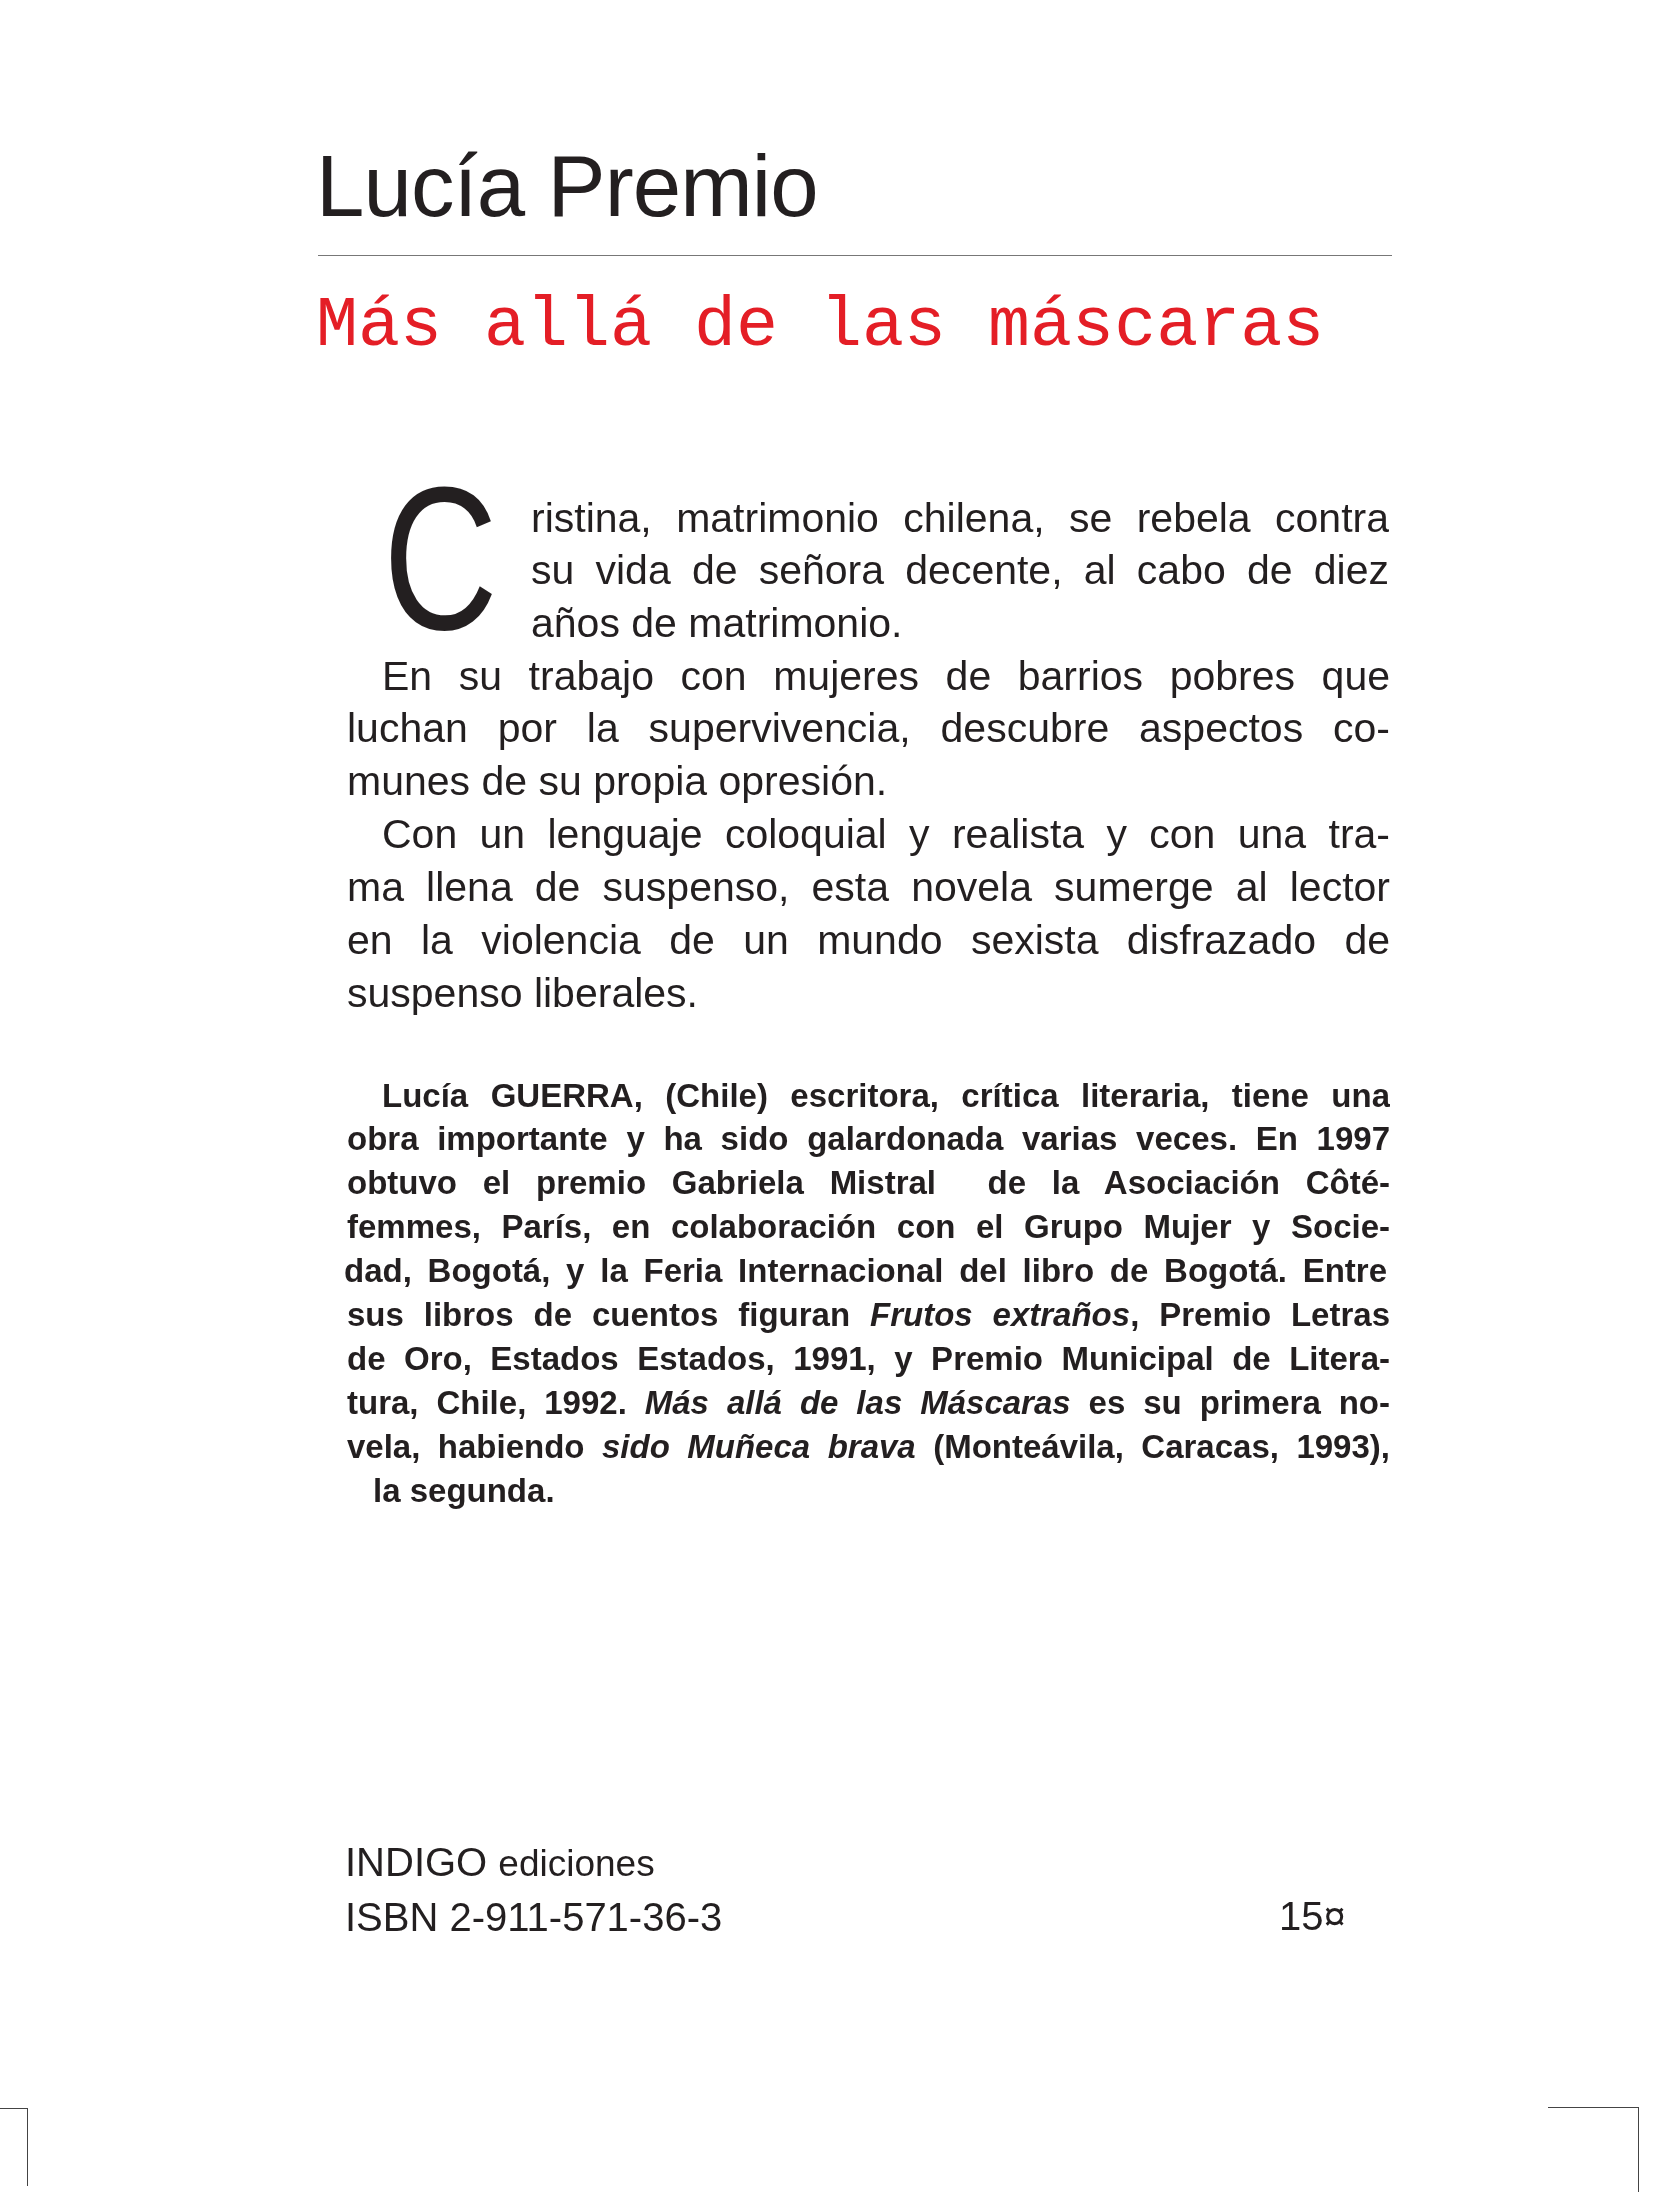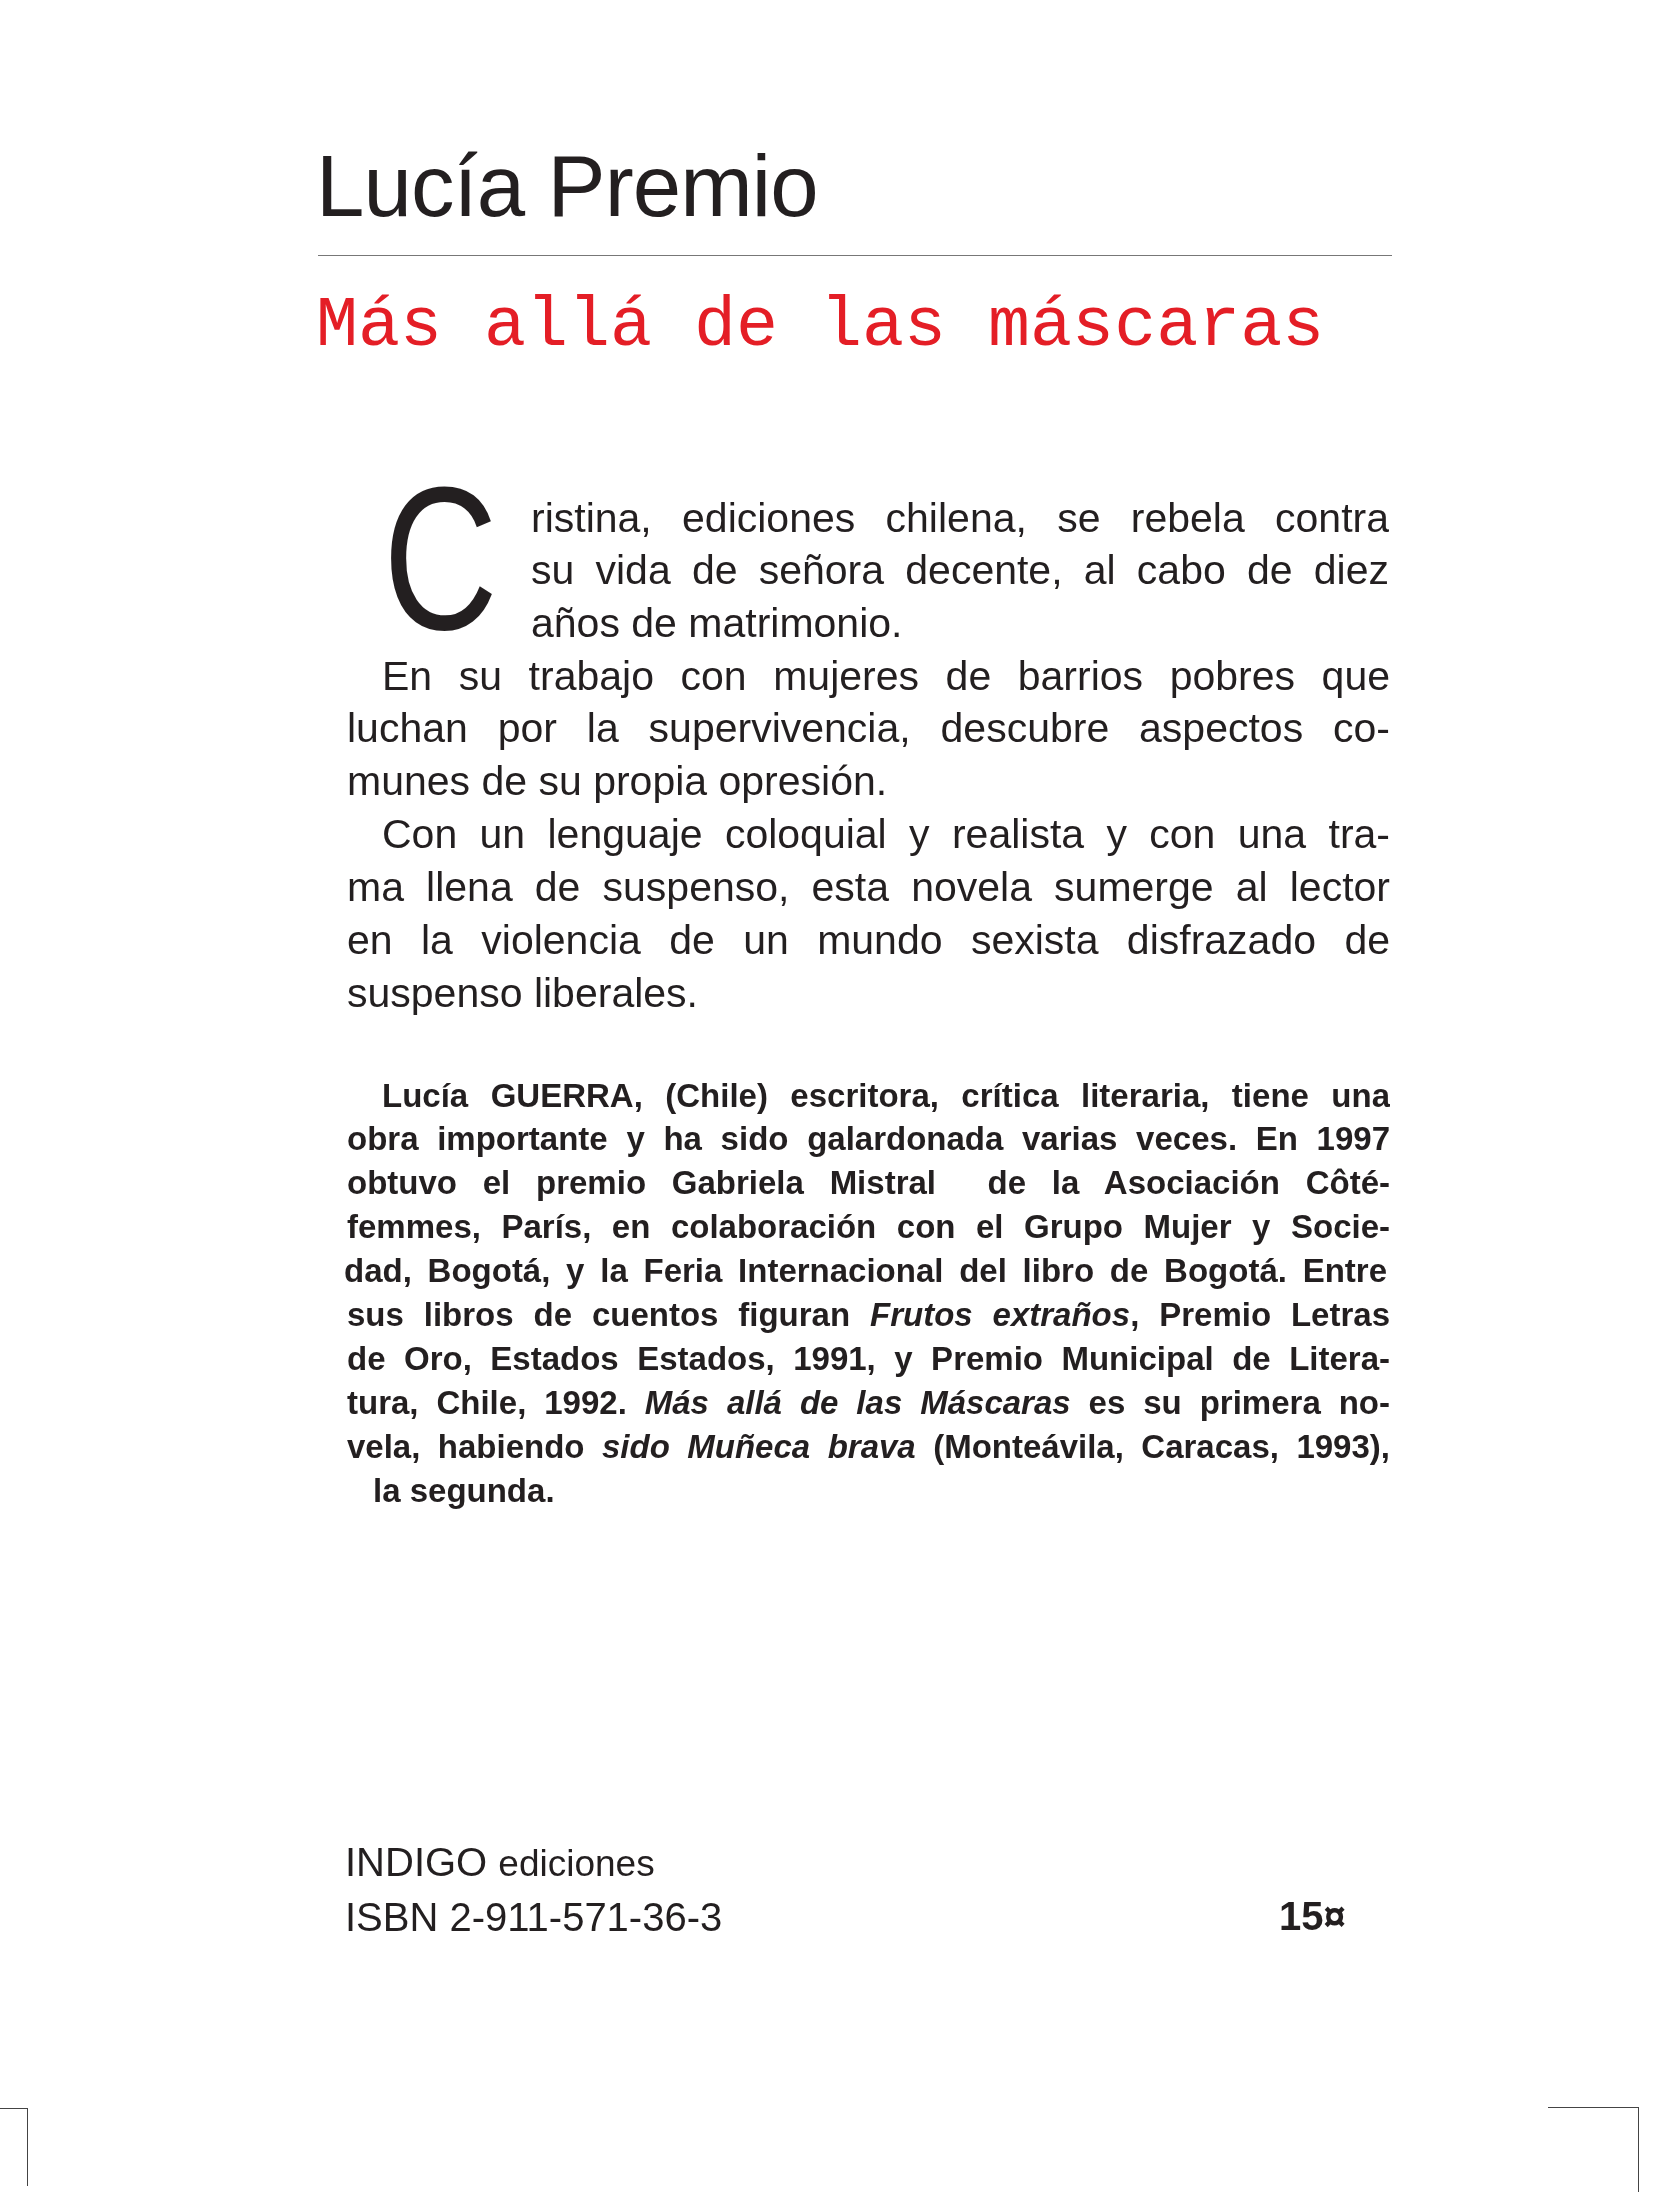--- a/index.html
+++ b/index.html
@@ -43,21 +43,21 @@
 </head>
 <body>
 
 <h1 id="author" class="abs">Lucía Premio</h1>
 <div id="title-rule" class="abs"></div>
 <h2 id="book-title" class="abs" style="color:#e41e26">Más allá de las máscaras</h2>
 
 <div>
   <div id="dropcap" class="abs">C</div>
 
-  <div class="line syn just" style="left:531px; top:492px; width:858px;">ristina, ediciones chilena, se rebela contra</div>
+  <div class="line syn just" style="left:531px; top:492px; width:858px;">ristina, matrimonio chilena, se rebela contra</div>
   <div class="line syn just" style="left:531px; top:544px; width:858px;">su vida de señora decente, al cabo de diez</div>
   <div class="line syn" style="left:531px; top:597px;">años de matrimonio.</div>
   <div class="line syn just" style="left:382px; top:650px; width:1008px;">En su trabajo con mujeres de barrios pobres que</div>
   <div class="line syn just" style="left:347px; top:702px; width:1043px;">luchan por la supervivencia, descubre aspectos co-</div>
   <div class="line syn" style="left:347px; top:755px;">munes de su propia opresión.</div>
   <div class="line syn just" style="left:382px; top:808px; width:1008px;">Con un lenguaje coloquial y realista y con una tra-</div>
   <div class="line syn just" style="left:347px; top:861px; width:1043px;">ma llena de suspenso, esta novela sumerge al lector</div>
   <div class="line syn just" style="left:347px; top:914px; width:1043px;">en la violencia de un mundo sexista disfrazado de</div>
   <div class="line syn" style="left:347px; top:967px;">suspenso liberales.</div>
 </div>
@@ -74,18 +74,18 @@
   <div class="line bio just" style="left:347px; top:1425px; width:1043px;"><span>vela, habiendo </span><em>sido Muñeca brava</em><span> (Monteávila, Caracas, 1993),</span></div>
   <div class="line bio" style="left:347px; top:1469px;margin-left:26px;"><span>la segunda.</span></div>
 </div>
 
 <div>
   <div class="line foot" style="left:345px; top:1836px;">
     <span>INDIGO</span>
     <span class="small">ediciones</span>
   </div>
   <div class="line foot" style="left:345px; top:1891px;">ISBN 2-911-571-36-3</div>
-  <div class="line foot" style="left:1279px; top:1890px;font-weight:bold;">15¤</div>
+  <div class="line foot" style="left:1279px; top:1890px;">15¤</div>
 </div>
 
 <div class="crop" style="left:0; top:2108px; width:27px; height:77px; border-top-width:1.8px; border-right-width:1.8px;"></div>
 <div class="crop" style="left:1548px; top:2107px; width:90px; height:84px; border-top-width:1.8px; border-right-width:1.8px;"></div>
 
 
 </body></html>

